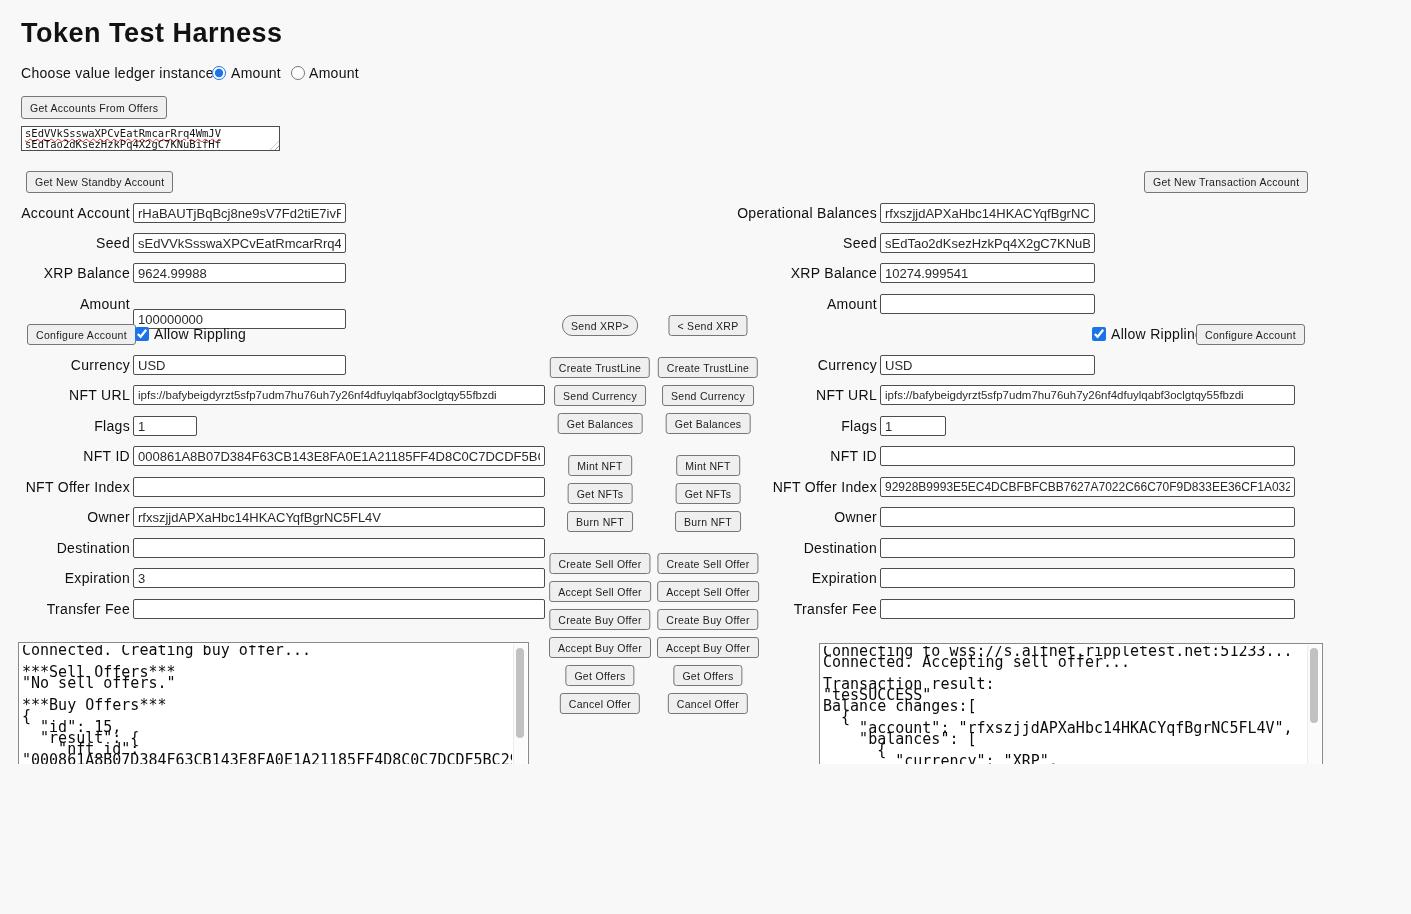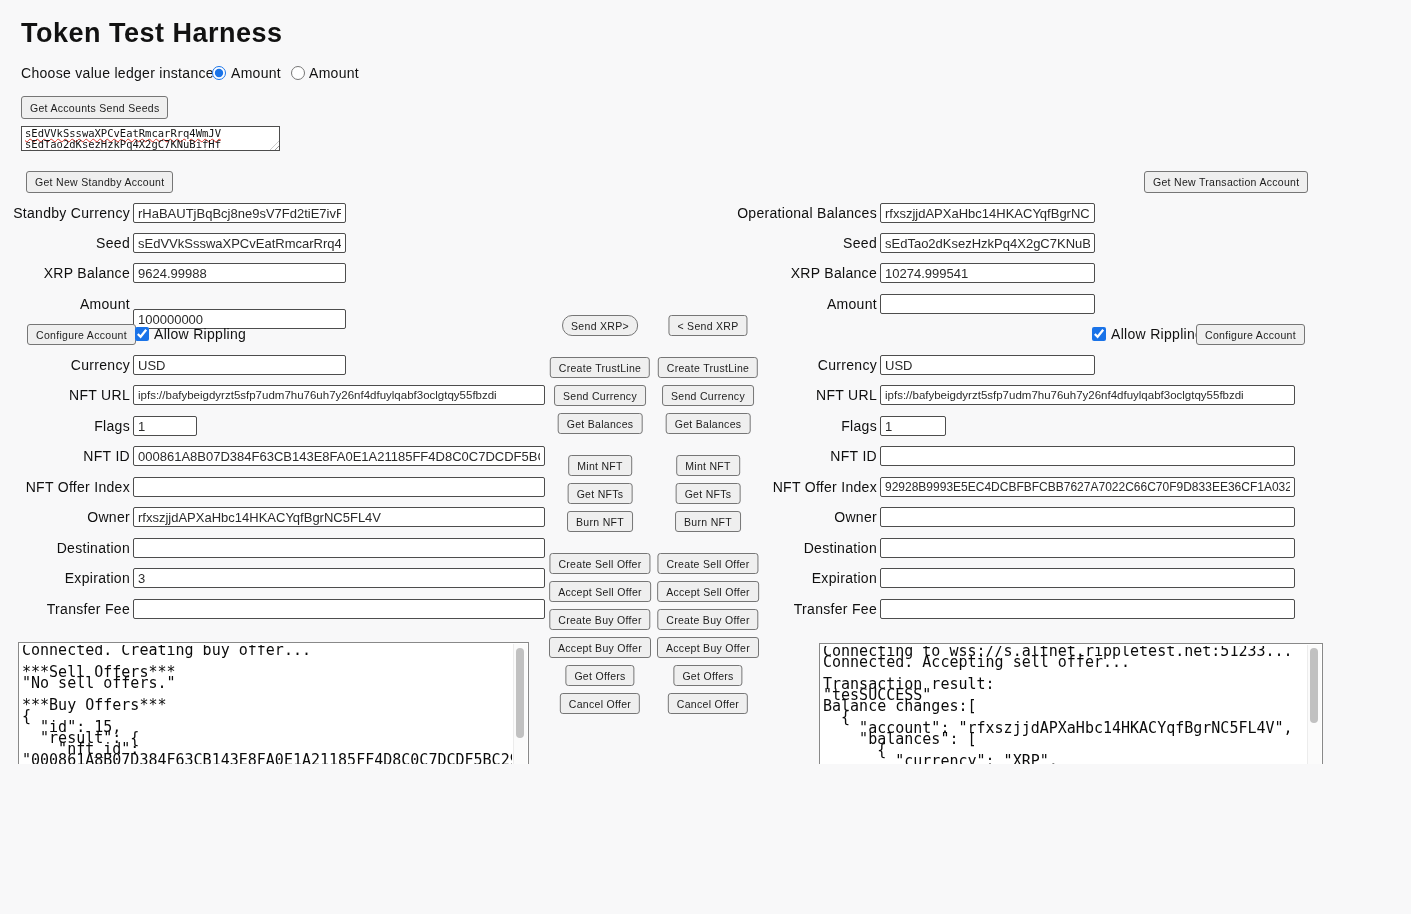--- a/index.html
+++ b/index.html
@@ -45,31 +45,31 @@
 <div id="app">
 
   <div id="page-title" class="abs" style="left:21px;top:18px;">Token Test Harness</div>
 
   <div class="abs prompt" style="left:21px;top:65px;">Choose value ledger instance:</div>
   <input type="radio" name="ledger" checked="" class="radio" style="left: 212px; top: 66px;">
   <div class="abs prompt" style="left:231px;top:65px;">Amount</div>
   <input type="radio" name="ledger" class="radio" style="left: 291px; top: 66px;">
   <div class="abs prompt" style="left:309px;top:65px;">Amount</div>
 
-  <button class="btn" style="left:21px;top:96px;height:23px;">Get Accounts Send Seeds</button>
+  <button class="btn" style="left:21px;top:96px;height:23px;">Get Accounts From Offers</button>
 
   <div class="seedbox">
     <span class="seedline">sEdVVkSsswaXPCvEatRmcarRrq4WmJV</span>
     <span class="seedline">sEdTao2dKsezHzkPq4X2gC7KNuBifHf</span>
     <span class="grip gripsm" style="right:0;bottom:0;"></span>
   </div>
 
   <button class="btn" style="left:26px;top:171px;">Get New Standby Account</button>
 
-  <div class="abs lbl" style="left:0;top:205px;width:130px;">Standby Currency</div>
+  <div class="abs lbl" style="left:0;top:205px;width:130px;">Account Account</div>
   <input class="inp" style="left: 133px; top: 203px; width: 213px;" value="rHaBAUTjBqBcj8ne9sV7Fd2tiE7ivFJtmk">
 
   <div class="abs lbl" style="left:0;top:235px;width:130px;">Seed</div>
   <input class="inp" style="left: 133px; top: 233px; width: 213px;" value="sEdVVkSsswaXPCvEatRmcarRrq4WmJV">
 
   <div class="abs lbl" style="left:0;top:265px;width:130px;">XRP Balance</div>
   <input class="inp" style="left: 133px; top: 263px; width: 213px;" value="9624.99988">
 
   <div class="abs lbl" style="left:0;top:296px;width:130px;">Amount</div>
   <input class="inp" style="left: 133px; top: 294px; width: 213px; margin-top: 15px;" value="100000000">

